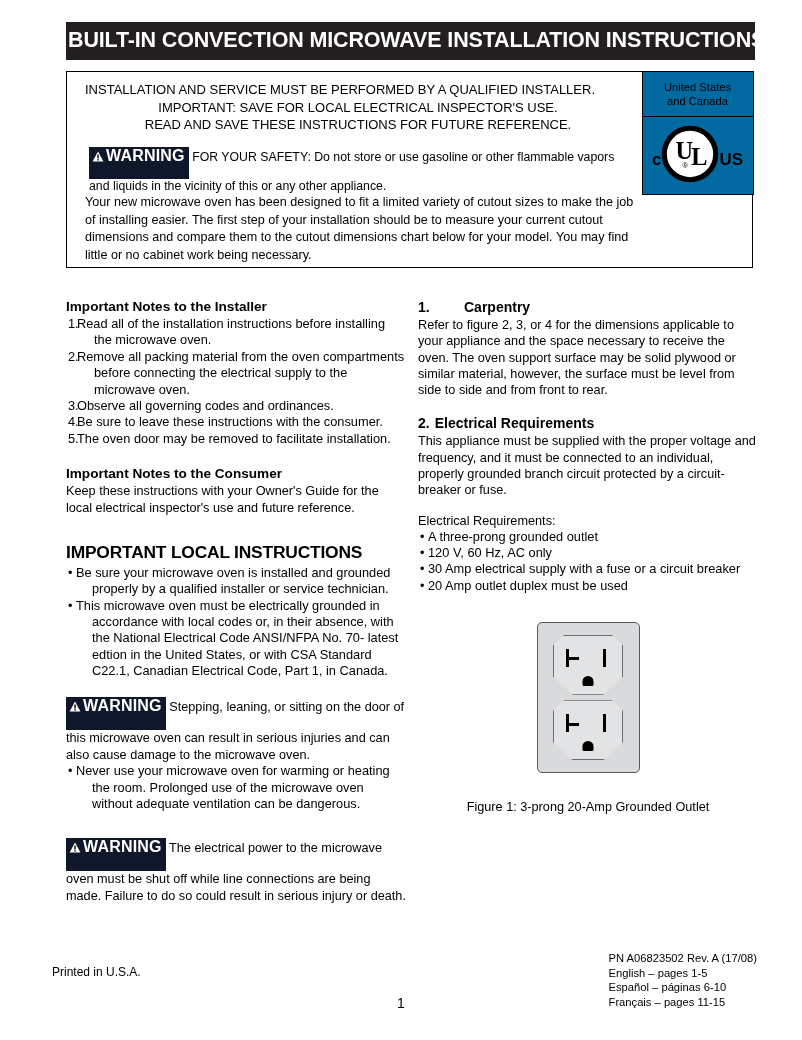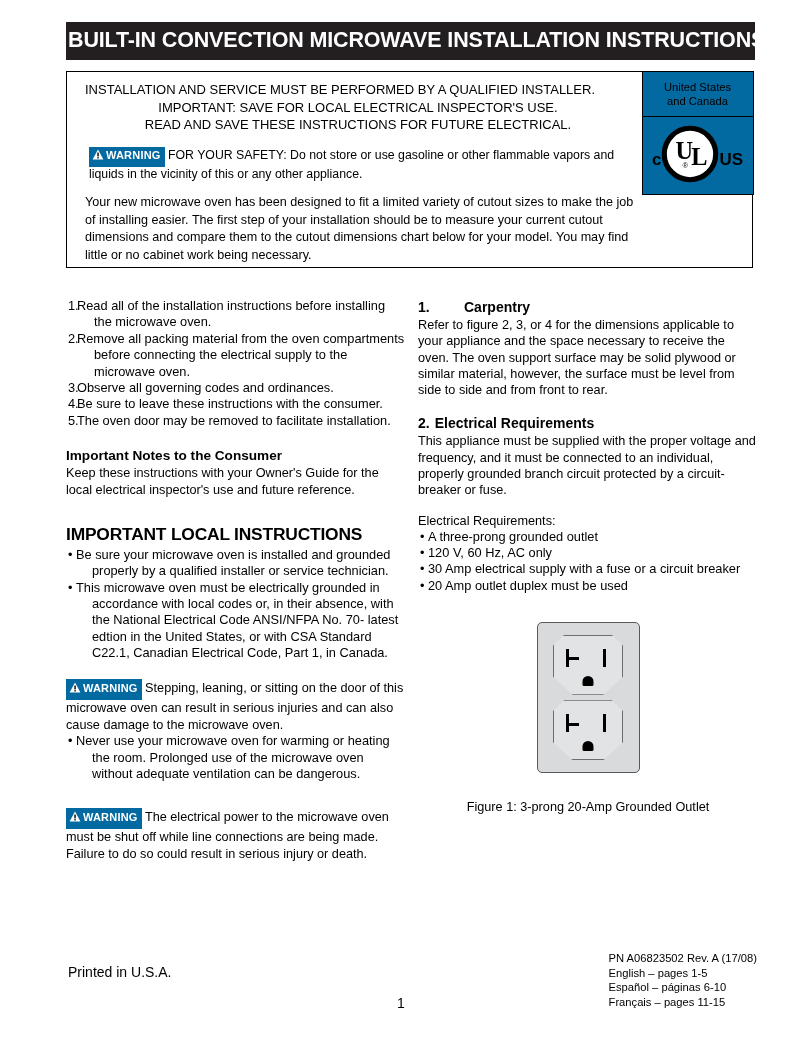--- a/index.html
+++ b/index.html
@@ -72,26 +72,26 @@
     margin-top: 14px;
     font-size: 12.3px;
     line-height: 15.6px;
     padding-left: 12px;
     padding-right: 4px;
   }
 
   
   .warn-badge {
     display: inline-block;
-    background: #0369a1;
+    background: #0f172a;
     color: #fff;
-    font-size: 11px;
+    font-size: 16px;
     font-weight: bold;
     letter-spacing: 0.2px;
-    padding: 1px 4px 3px 3px;
+    padding: 1px 4px 15px 3px;
     vertical-align: -1px;
     position: relative;
     top: -0.5px;
     white-space: nowrap;
   }
   .warn-badge .tri {
     display: inline-block;
     width: 12px;
     height: 11px;
     vertical-align: -1px;
@@ -298,23 +298,23 @@
   .fig-caption {
     margin-top: 26px;
     font-size: 12.7px;
     line-height: 16px;
     text-align: center;
   }
 
   
   .footer-left {
     position: absolute;
-    left: 68px;
+    left: 52px;
     top: 966px;
-    font-size: 14px;
+    font-size: 12px;
     line-height: 13px;
   }
   .footer-right {
     position: absolute;
     right: 45px;
     top: 951px;
     font-size: 11.2px;
     line-height: 14.5px;
   }
   .page-num {
@@ -331,21 +331,21 @@
 
 <div class="title-banner">
   <span class="title-text">BUILT-IN CONVECTION MICROWAVE INSTALLATION INSTRUCTIONS</span>
 </div>
 
 <div class="header-box">
 
   <div class="header-text-col">
     <div class="hdr-line first">INSTALLATION AND SERVICE MUST BE PERFORMED BY A QUALIFIED INSTALLER.</div>
     <div class="hdr-line">IMPORTANT: SAVE FOR LOCAL ELECTRICAL INSPECTOR'S USE.</div>
-    <div class="hdr-line">READ AND SAVE THESE INSTRUCTIONS FOR FUTURE ELECTRICAL.</div>
+    <div class="hdr-line">READ AND SAVE THESE INSTRUCTIONS FOR FUTURE REFERENCE.</div>
 
     <div class="warn-para">
       <span class="warn-badge">
         <span class="tri">
           <svg viewBox="0 0 14 13" width="12" height="11" aria-hidden="true">
             <polygon points="7,0.6 13.4,12.4 0.6,12.4" fill="#ffffff"></polygon>
             <rect x="6.2" y="4.2" width="1.7" height="4.6" fill="#000000"></rect>
             <rect x="6.2" y="9.6" width="1.7" height="1.6" fill="#000000"></rect>
           </svg>
         </span><span>WARNING</span>
@@ -371,20 +371,21 @@
           <text x="26" y="46" font-family="Liberation Sans, sans-serif" font-size="8" text-anchor="middle" fill="#000000">®</text>
         </svg>
       </span>
       <span class="side right">US</span>
     </div>
   </div>
 </div>
 
 <div class="col-left">
 
+  <h2 class="sec-head">Important Notes to the Installer</h2>
   <ol class="num-list">
     <li><span class="mk">1.</span><span>Read all of the installation instructions before installing the microwave oven.</span></li>
     <li><span class="mk">2.</span><span>Remove all packing material from the oven compartments before connecting the electrical supply to the microwave oven.</span></li>
     <li><span class="mk">3.</span><span>Observe all governing codes and ordinances.</span></li>
     <li><span class="mk">4.</span><span>Be sure to leave these instructions with the consumer.</span></li>
     <li><span class="mk">5.</span><span>The oven door may be removed to facilitate installation.</span></li>
   </ol>
 
   <h2 class="sec-head spaced-top">Important Notes to the Consumer</h2>
   <p class="body">Keep these instructions with your Owner's Guide for the local electrical inspector's use and future reference.</p>

